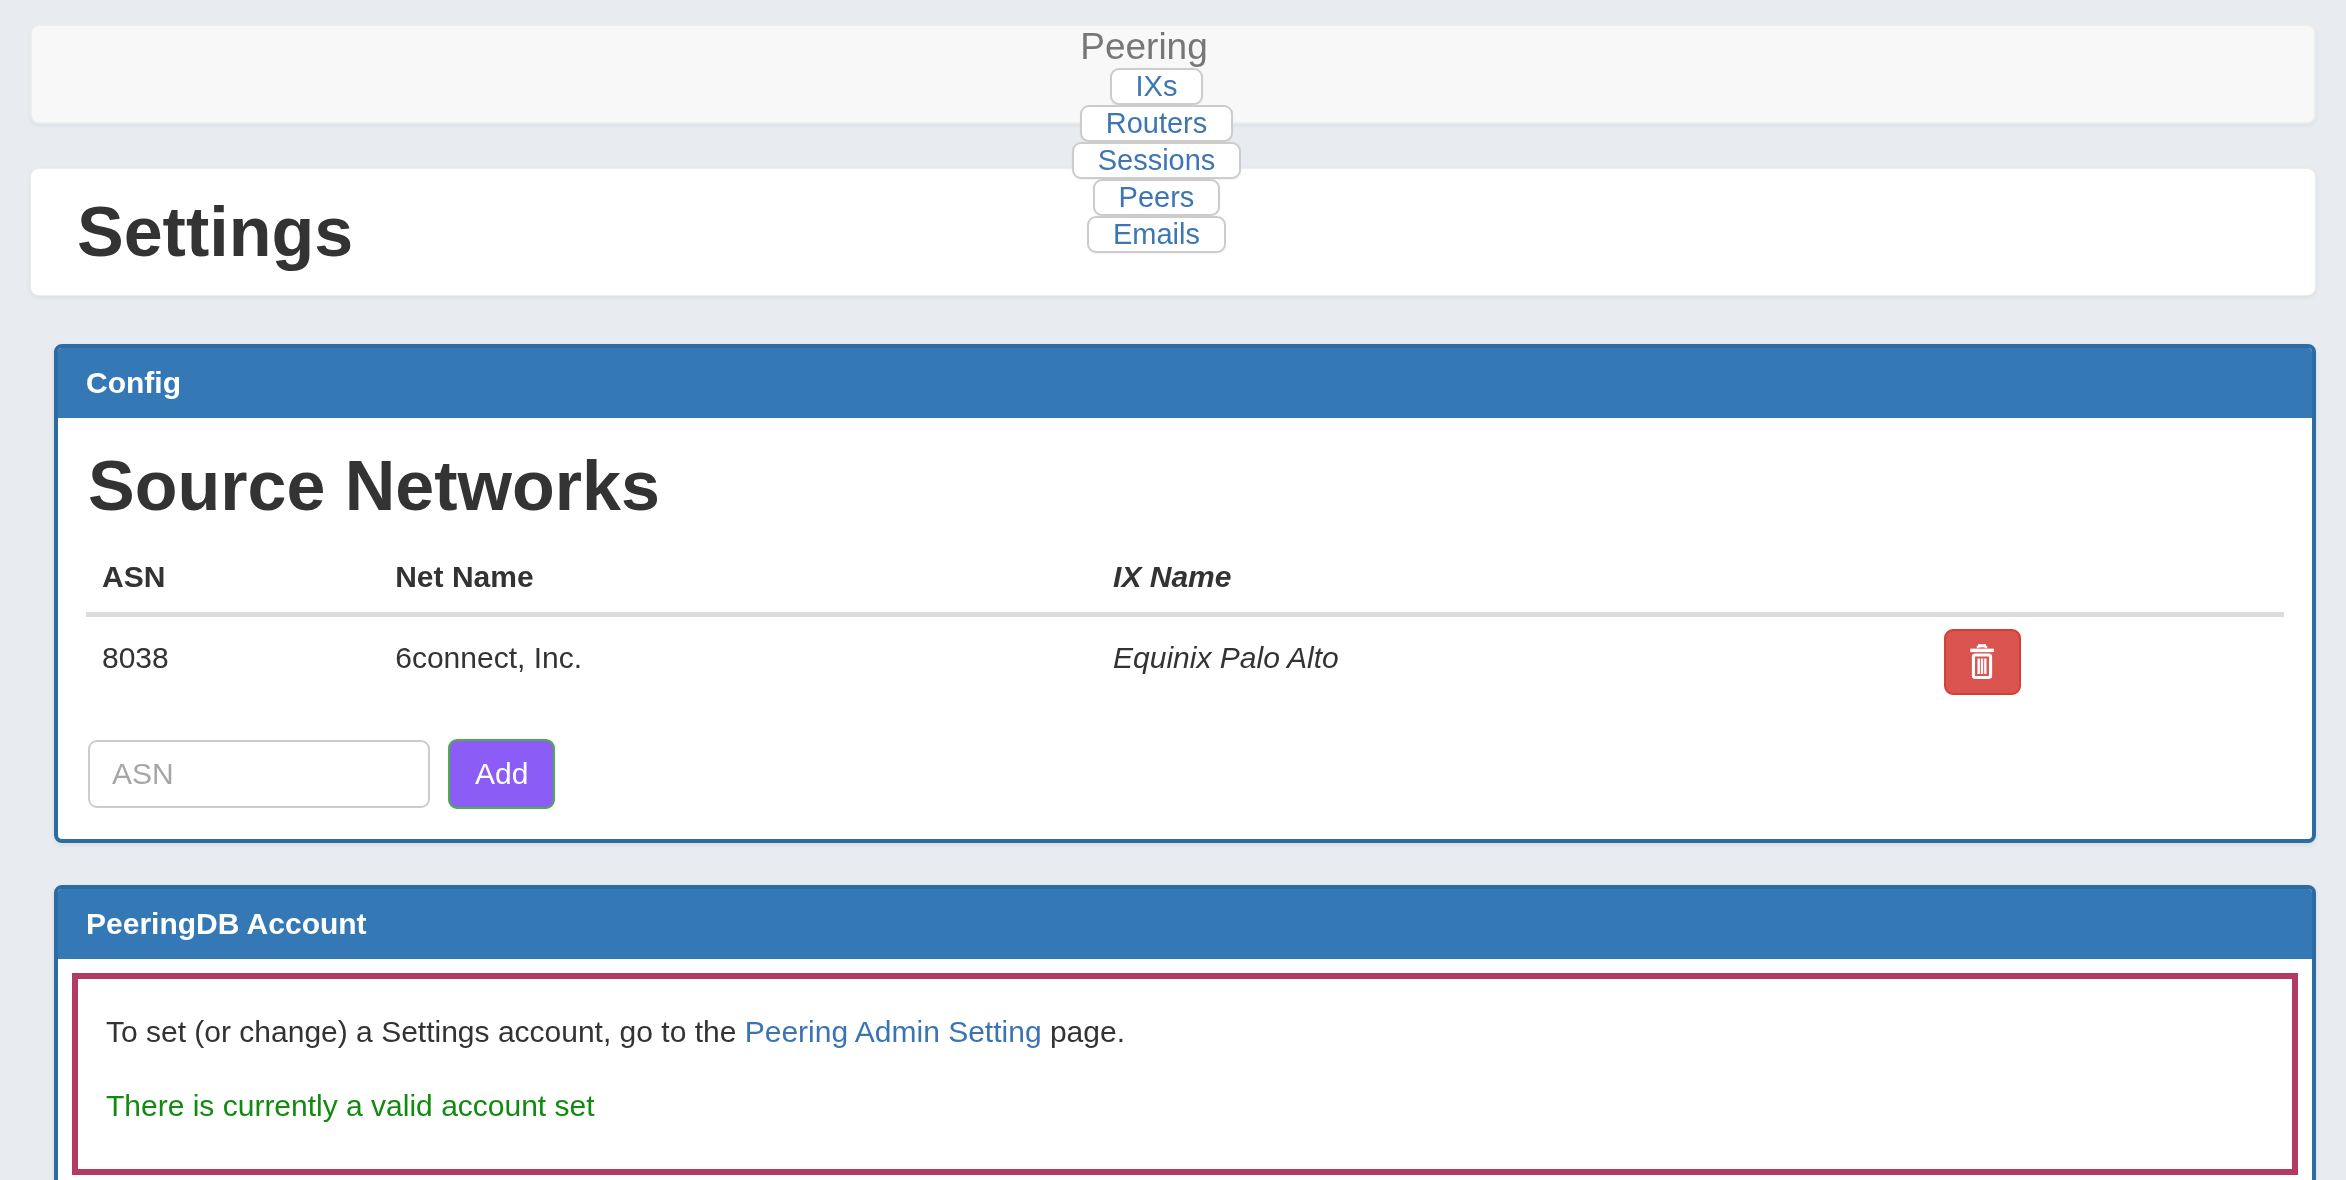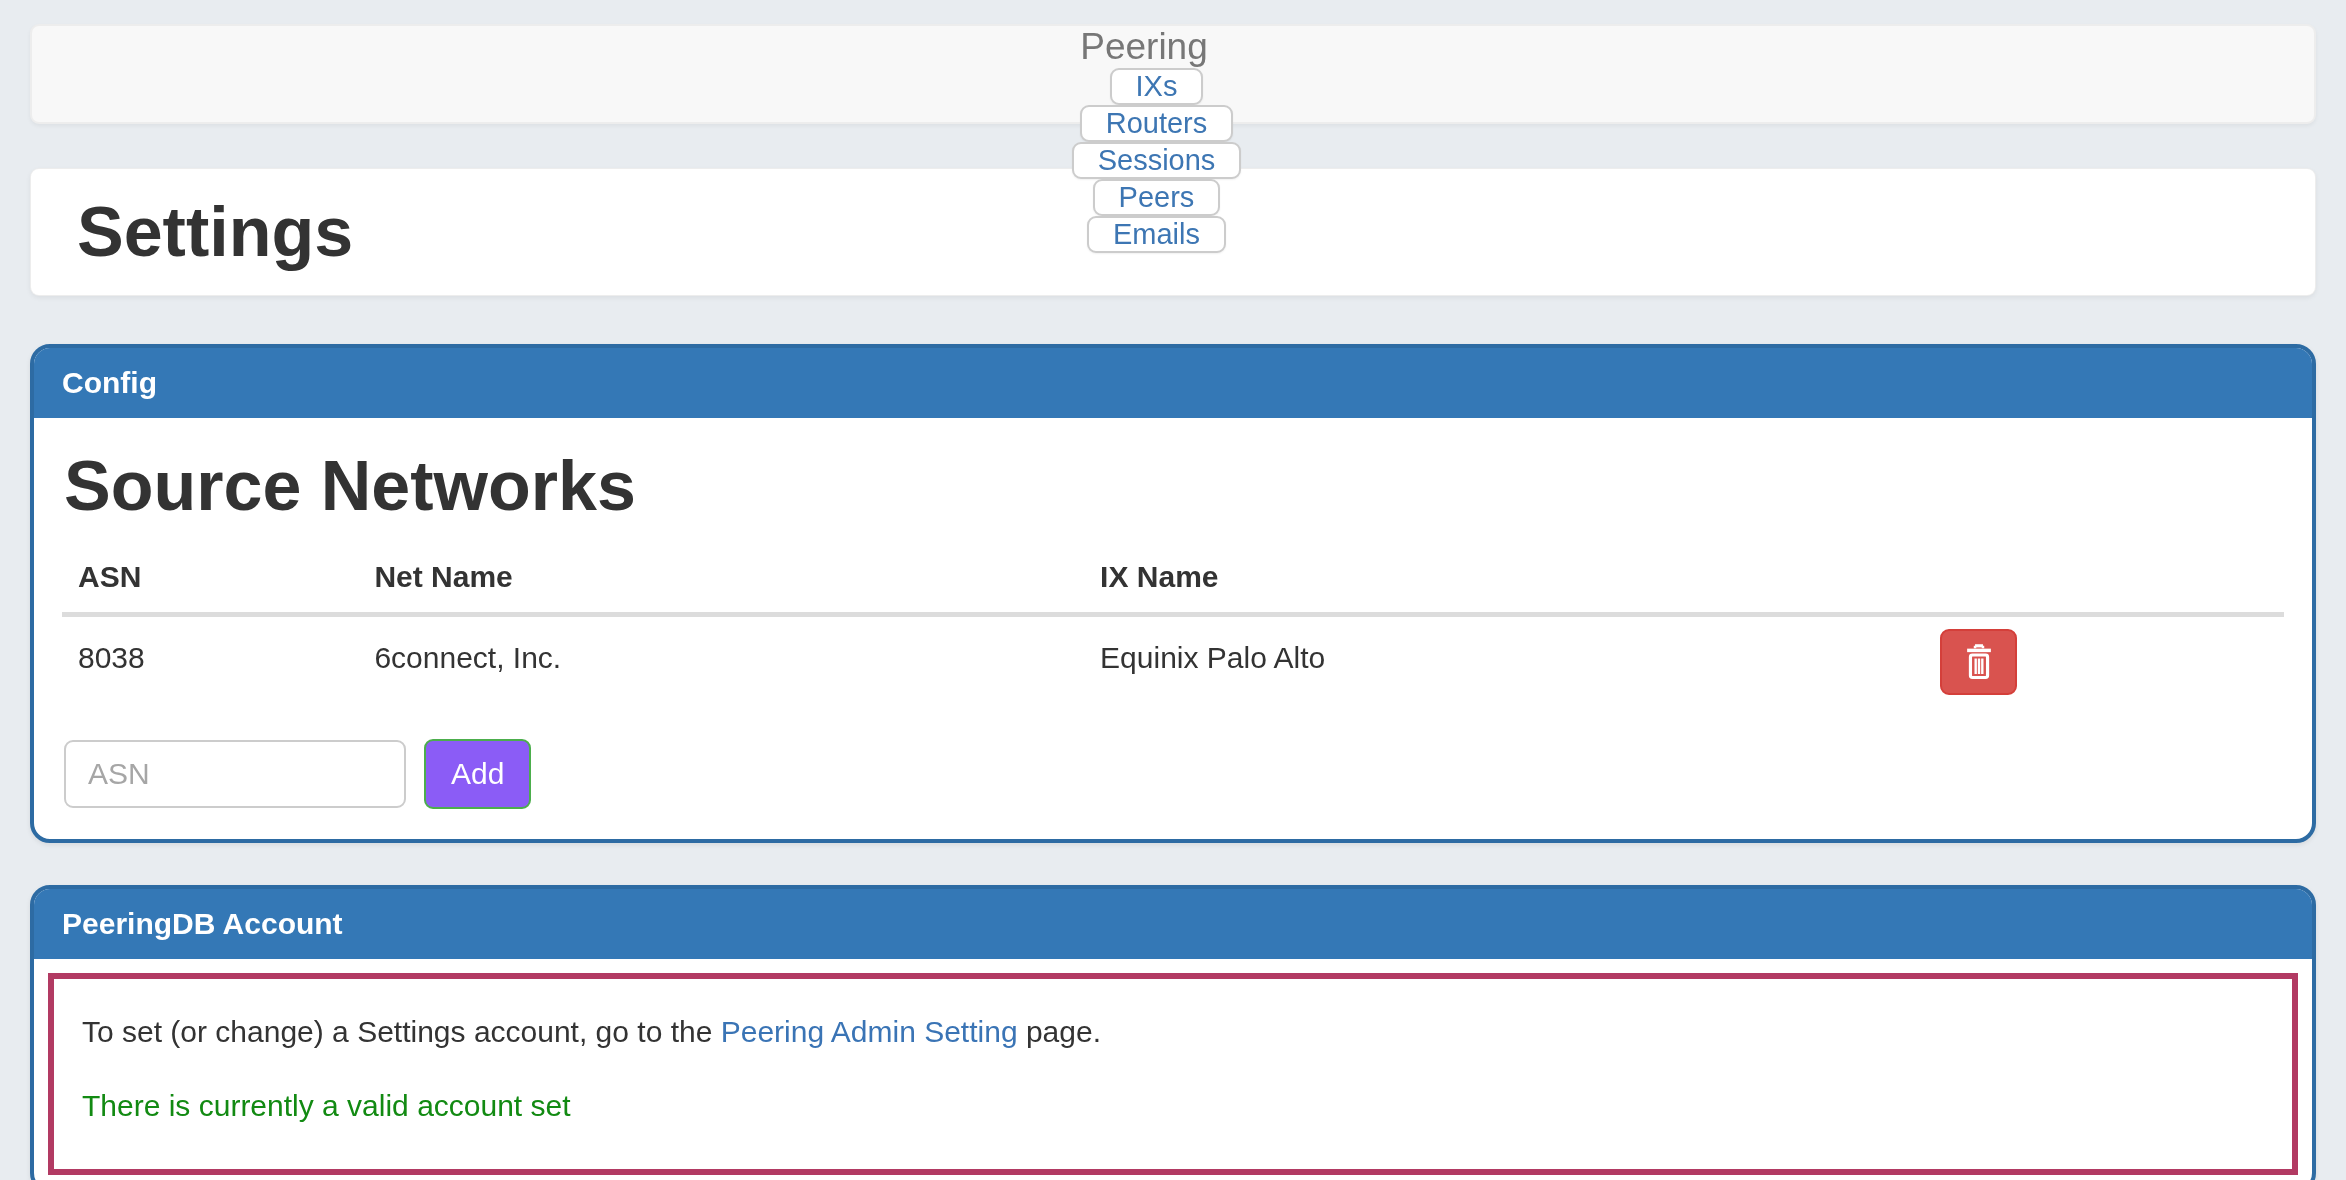--- a/index.html
+++ b/index.html
@@ -62,23 +62,24 @@
     font-size: 70px;
     line-height: 74px;
     font-weight: bold;
     color: #333;
   }
 
   
   .panel-blue {
     background: #fff;
     border: 4px solid #2d6ba3;
-    border-radius: 20px;
+    border-radius: 8px;
     box-shadow: 0 2px 5px rgba(0,0,0,0.08);
     overflow: hidden;
+    margin-left: 24px;
   }
   .panel-blue-heading {
     background: #3478b6;
     color: #fff;
     font-weight: bold;
     font-size: 30px;
     padding: 18px 28px;
   }
   .panel-config { margin-bottom: 42px; }
 
@@ -88,21 +89,21 @@
     font-size: 70px;
     line-height: 76px;
     font-weight: bold;
     color: #333;
   }
 
   
   .tables-row { display: flex; margin-top: 30px; }
   .tbl { border-collapse: collapse; table-layout: fixed; }
   .tbl-left  { width: 46%; }
-  .tbl-right { width: 54%; }
+  .tbl-right { width: 54%; font-style: italic; }
   .tbl th {
     text-align: left;
     font-size: 30px;
     font-weight: bold;
     color: #333;
     padding: 6px 16px 18px 16px;
     border-bottom: 5px solid #dcdcdc;
   }
   .tbl td {
     font-size: 30px;

